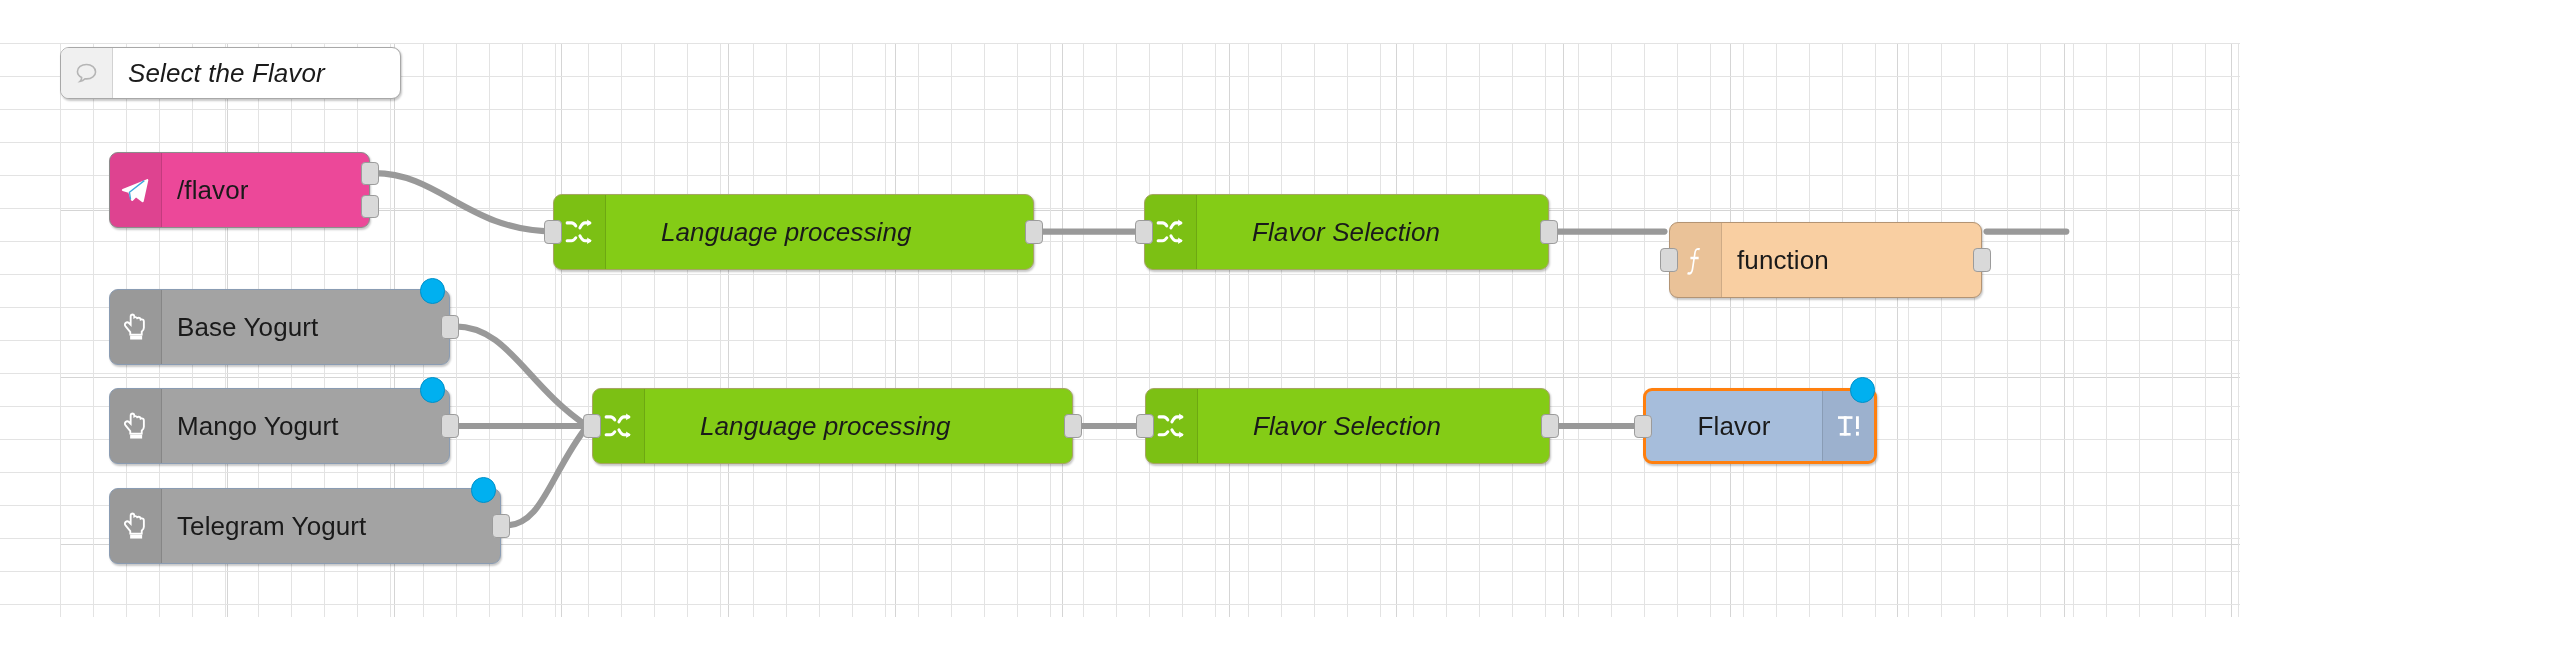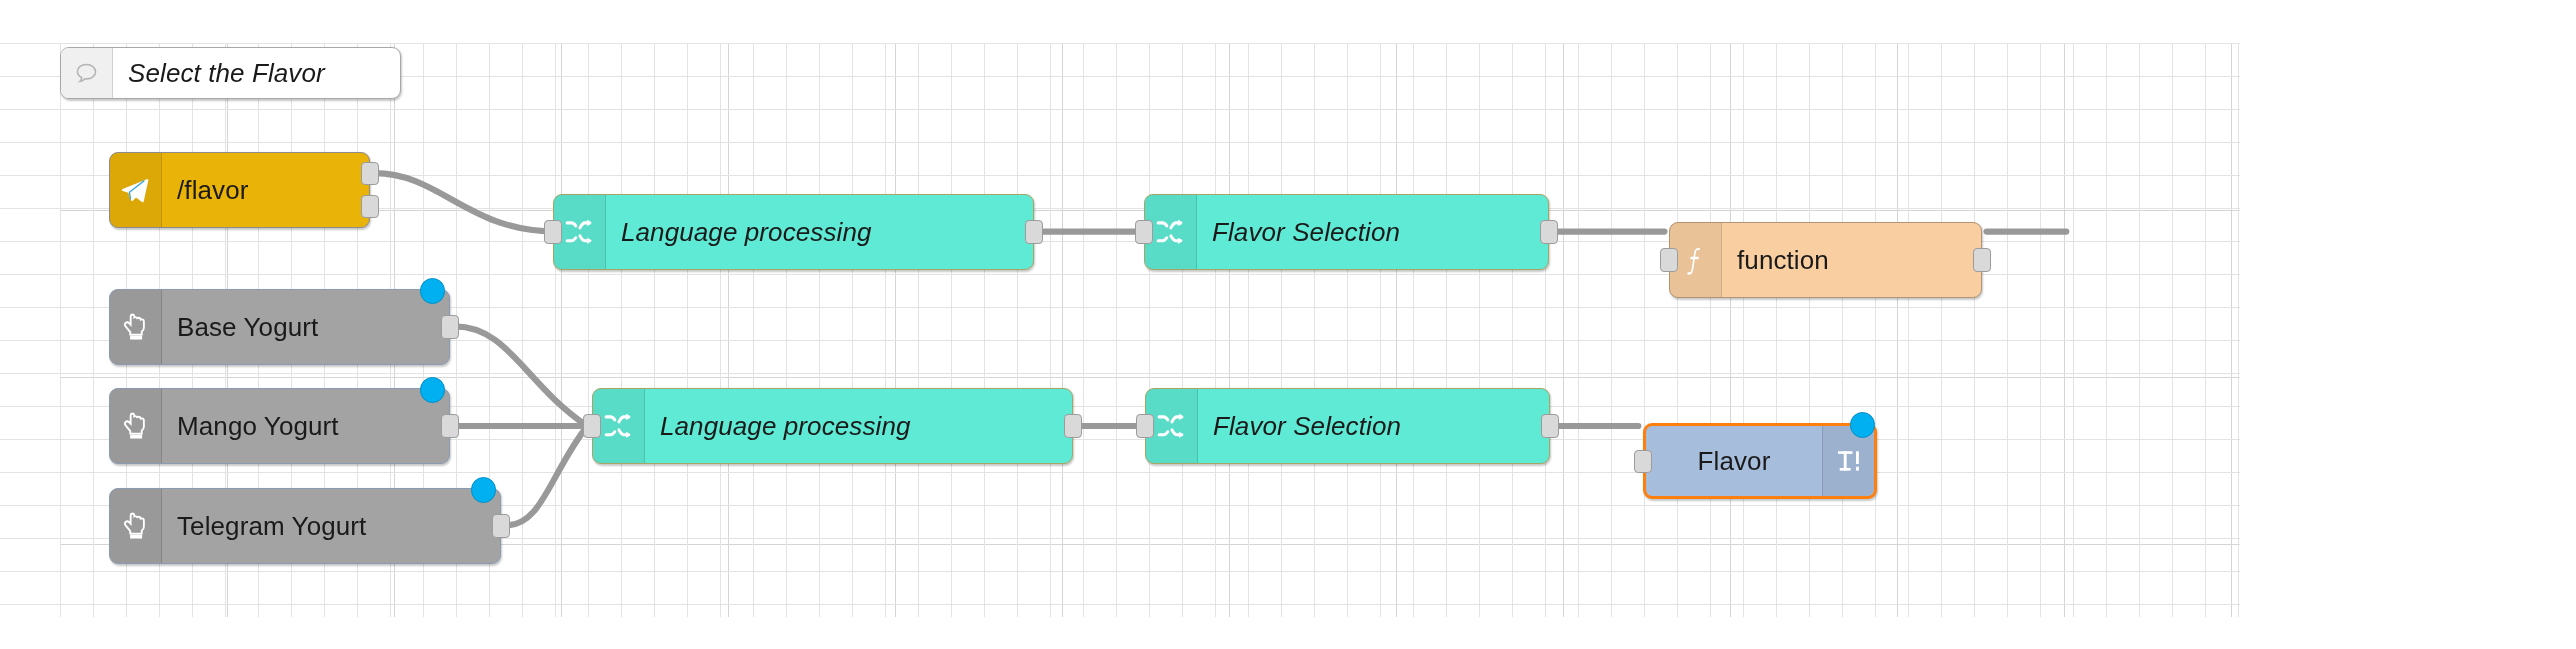--- a/index.html
+++ b/index.html
@@ -93,25 +93,25 @@
     color: #1a1a1a;
     font-size: 26px;
     letter-spacing: 0.1px;
     white-space: nowrap;
     padding: 0 15px;
   }
   .node-label.italic { font-style: italic; }
   .node-label.center { justify-content: center; }
 
   
-  .n-telegram { background: #eab308; border-color: #8c8c8c; }
-  .n-switch   { background: #5eead4; border-color: #a6a663; }
+  .n-telegram { background: #ec4899; border-color: #8c8c8c; }
+  .n-switch   { background: #84cc16; border-color: #a6a663; gap: 40px; }
   .n-function { background: #f9cfa2; border-color: #b39474; }
   .n-inject   { background: #a3a3a3; border-color: #8a9cb3; }
-  .n-debug    { background: #a6bddb; border-color: #ff7f0e; margin-top: 35px; }
+  .n-debug    { background: #a6bddb; border-color: #ff7f0e; }
   .n-comment  { background: #ffffff; border-color: #a8a8a8; }
   .n-comment .node-icon-box { background: #f0f0f0; }
   .n-debug.selected { border-color: #ff7f0e; border-width: 3.4px; }
 
   
   .port {
     position: absolute;
     width: 18px;
     height: 23.4px;
     background: #d9d9d9;

